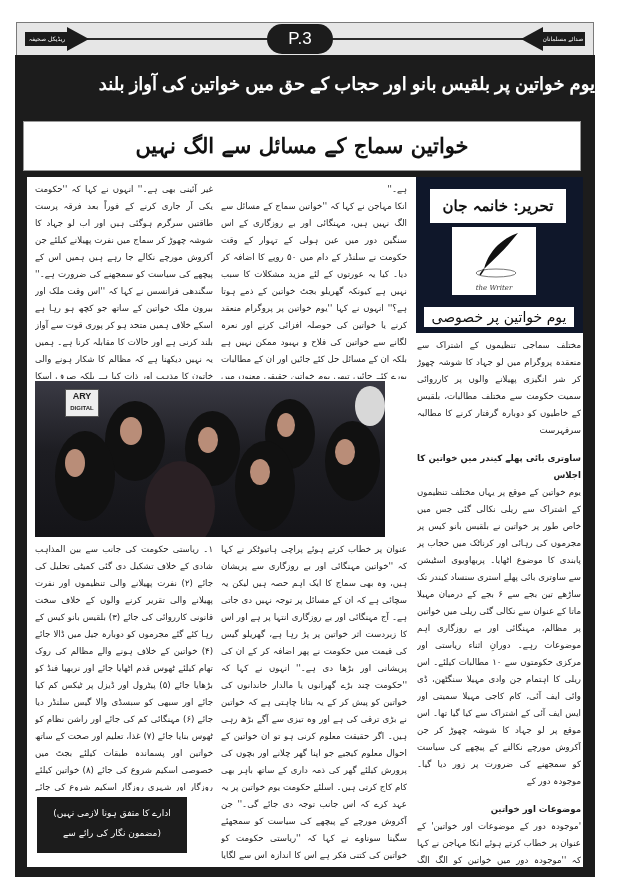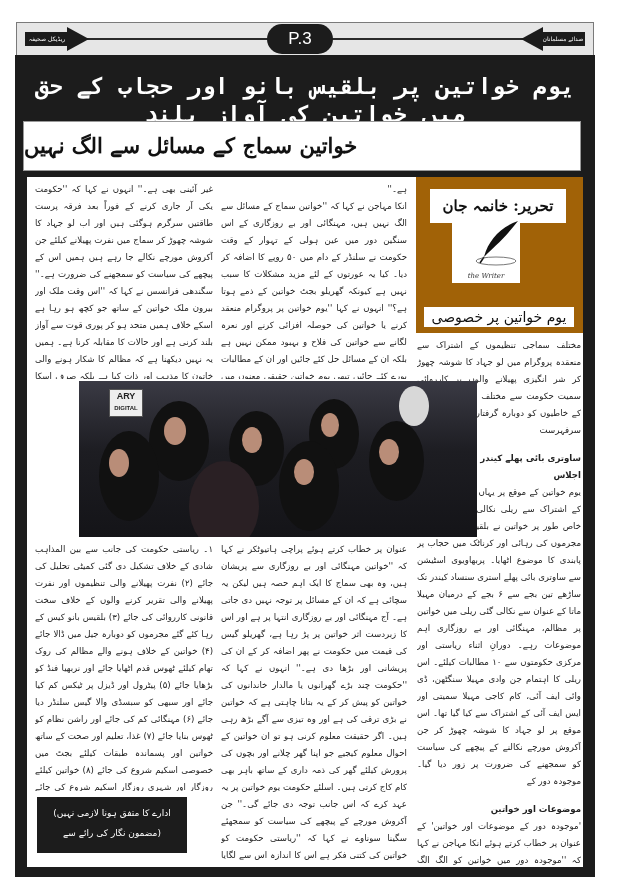--- a/index.html
+++ b/index.html
@@ -11,36 +11,36 @@
   .flag.left{left:6px;}
   .flag.right{right:6px;}
   .flag .box{position:absolute;top:5px;height:14px;width:44px;background:#1c1c1c;color:#fff;font-size:6px;line-height:14px;text-align:center;direction:rtl;}
   .flag.left .box{left:2px;}
   .flag.right .box{right:2px;}
   .flag .arrow{position:absolute;top:0;width:0;height:0;border-top:12px solid transparent;border-bottom:12px solid transparent;}
   .flag.left .arrow{left:44px;border-left:22px solid #1c1c1c;}
   .flag.right .arrow{right:44px;border-right:22px solid #1c1c1c;}
 
   .frame{position:absolute;left:15px;top:55px;width:580px;height:822px;background:#1c1c1c;}
-  .headline{position:absolute;left:0;right:0;top:18px;text-align:center;color:#fff;font-size:23px;font-weight:bold;direction:rtl;font-family:Liberation Mono, monospace;}
-  .subhead{position:absolute;left:8px;top:66px;width:558px;height:50px;background:#fff;border:1px solid #999;box-sizing:border-box;text-align:left;line-height:48px;font-size:21px;font-weight:bold;direction:rtl;color:#111;font-family:"DejaVu Serif",serif;}
+  .headline{position:absolute;left:0;right:0;top:18px;color:#fff;font-size:18px;font-weight:bold;direction:rtl;font-family:Liberation Sans, sans-serif;}
+  .subhead{position:absolute;left:8px;top:66px;width:558px;height:50px;background:#fff;border:1px solid #999;box-sizing:border-box;text-align:center;line-height:48px;font-size:21px;font-weight:bold;direction:rtl;color:#111;font-family:"DejaVu Serif",serif;}
   .content{position:absolute;left:12px;top:122px;width:556px;height:690px;background:#fff;}
 
   .col{position:absolute;direction:rtl;text-align:justify;font-size:8.6px;line-height:17px;color:#222;overflow:hidden;font-family:"DejaVu Sans",sans-serif;}
   .col p{margin:0;}
   .col .sub{font-weight:bold;margin-top:11px;}
 
-  .sidebar{position:absolute;left:389px;top:0;width:167px;height:156px;background:#a16207;}
+  .sidebar{position:absolute;left:389px;top:0;width:167px;height:156px;background:#0f172a;}
   .author{position:absolute;left:14px;top:12px;width:136px;height:34px;background:#fff;text-align:center;line-height:34px;font-size:15px;font-weight:bold;direction:rtl;color:#111;font-family:"DejaVu Serif",serif;}
-  .logo{position:absolute;left:36px;top:38px;width:68px;height:68px;background:#fff;}
+  .logo{position:absolute;left:36px;top:50px;width:84px;height:68px;background:#fff;}
   .logo svg{position:absolute;left:18px;top:4px;}
   .logo .cap{position:absolute;left:0;right:0;bottom:3px;text-align:center;font-size:7px;font-style:italic;font-family:"DejaVu Serif",serif;color:#333;}
   .special{position:absolute;left:8px;top:130px;width:150px;height:20px;background:#fff;text-align:center;line-height:20px;font-size:14px;direction:rtl;color:#111;}
 
-  .photo{position:absolute;left:8px;top:204px;width:398px;height:156px;background:linear-gradient(180deg,#3a3a44 0%,#1d1d22 45%,#141418 100%);overflow:hidden;margin-left:44px;}
+  .photo{position:absolute;left:8px;top:204px;width:350px;height:156px;background:linear-gradient(180deg,#3a3a44 0%,#1d1d22 45%,#141418 100%);overflow:hidden;}
   .photo .head{position:absolute;border-radius:50%;background:#111;}
   .photo .face{position:absolute;border-radius:50%;background:#b98d78;}
   .ary{position:absolute;left:30px;top:8px;width:34px;height:28px;background:#eee;border:1px solid #555;box-sizing:border-box;font-size:9px;font-weight:bold;text-align:center;line-height:13px;color:#222;font-family:"Liberation Sans",sans-serif;}
   .ary .dig{font-size:6px;line-height:11px;}
 
   .disclaimer{position:absolute;left:10px;top:620px;width:150px;height:56px;background:#1c1c1c;color:#fff;text-align:center;direction:rtl;font-size:9px;line-height:20px;padding-top:6px;box-sizing:border-box;}
 </style>
 </head>
 <body>
 

